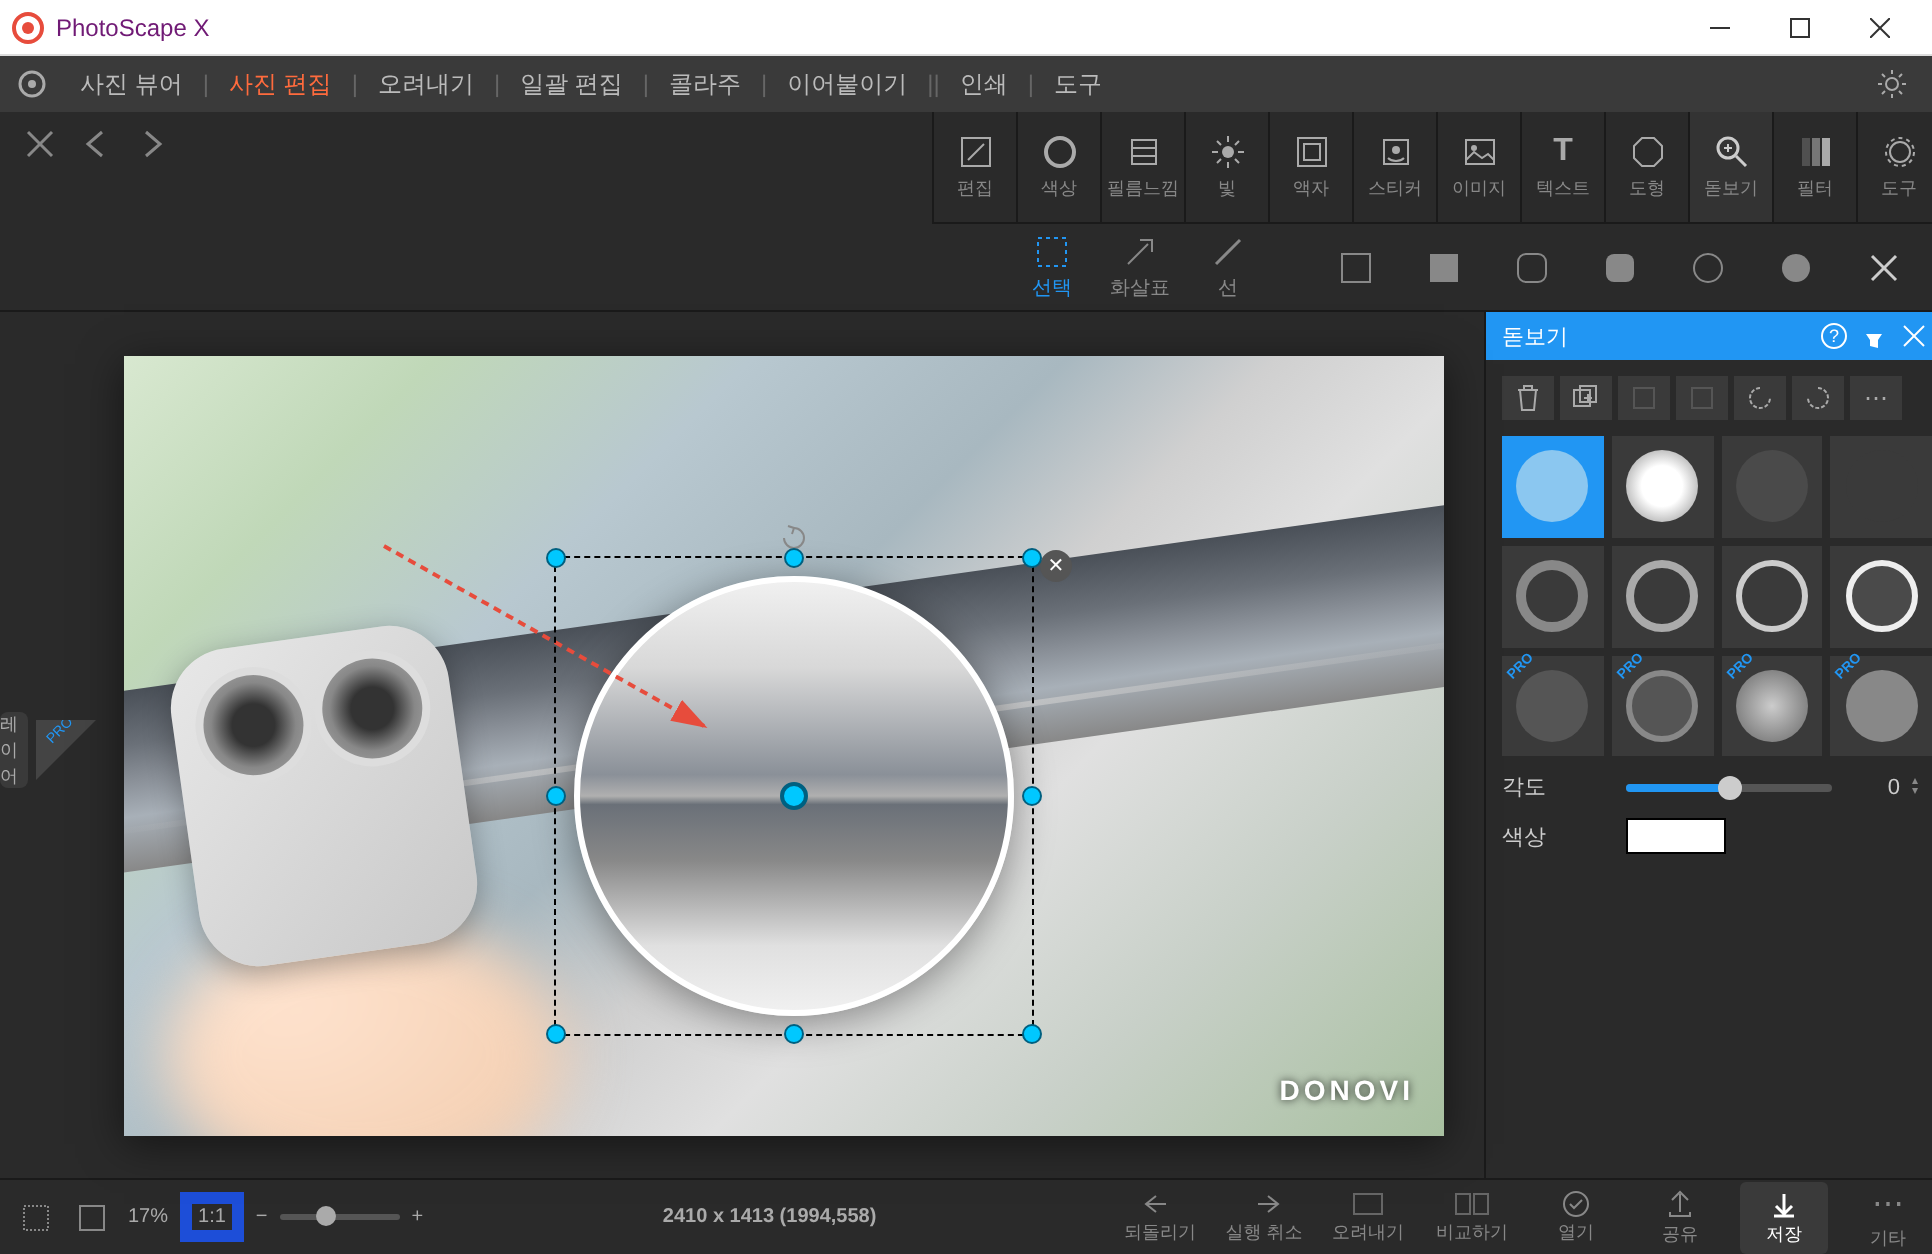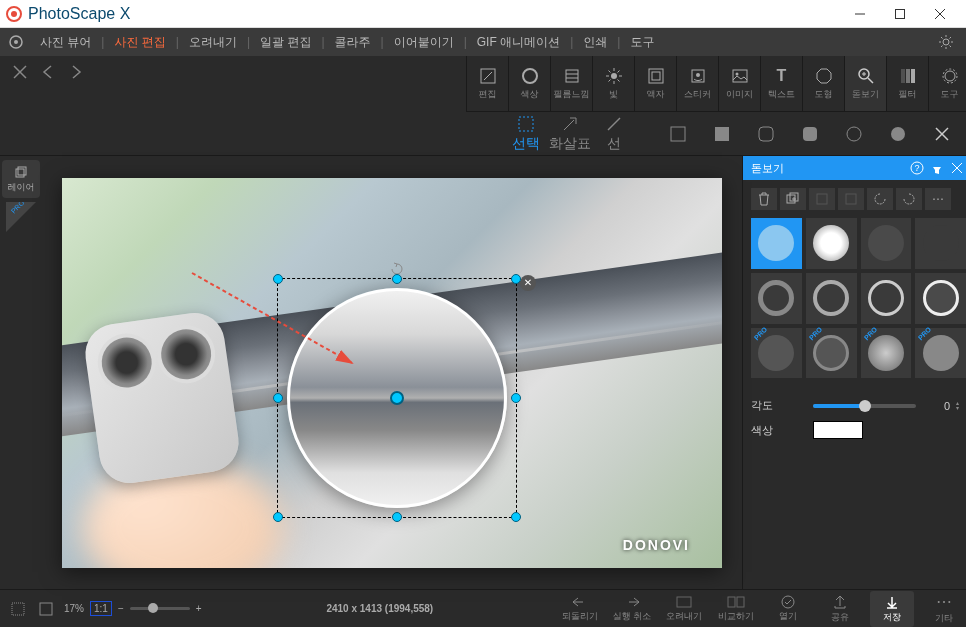--- a/index.html
+++ b/index.html
@@ -1,80 +1,80 @@
 <!DOCTYPE html>
 <html><head>
 <meta charset="utf-8">
 <style>
 * { margin: 0; padding: 0; box-sizing: border-box; font-family: "Malgun Gothic", sans-serif; }
 body { width: 966px; height: 627px; background: #fff; overflow: hidden; font-size: 11px; }
 .titlebar { height: 28px; background: #fff; border-bottom: 1px solid #ddd; display: flex; align-items: center; padding: 0 6px; }
 .titlebar .logo { width: 16px; height: 16px; margin-right: 6px; }
-.titlebar .title { font-size: 16px; color: #0c4a6e; flex: 1; }
+.titlebar .title { font-size: 12px; color: #701a75; flex: 1; }
 .titlebar .wbtn { width: 40px; height: 28px; display: flex; align-items: center; justify-content: center; color: #333; }
 .menubar { height: 28px; background: #3a3a3a; display: flex; align-items: center; padding: 0 6px; color: #ccc; font-size: 12px; }
 .menubar .micon { width: 20px; height: 20px; display: flex; align-items: center; justify-content: center; margin-right: 4px; }
 .menubar .mitem { padding: 0 10px; height: 28px; display: flex; align-items: center; color: #bbb; }
 .menubar .mitem.active { color: #ff6b3d; }
 .menubar .spacer { flex: 1; }
 .menubar .sep { color: #666; }
 .app { display: flex; height: 571px; background: #2a2a2a; }
 .leftstrip { width: 14px; background: #2a2a2a; position: relative; }
 .leftstrip .expbtn { position: absolute; top: 310px; width: 14px; height: 40px; background: #3a3a3a; border-radius: 0 4px 4px 0; display: flex; align-items: center; justify-content: center; color: #aaa; }
 .main { flex: 1; display: flex; flex-direction: column; }
 .topbar { height: 32px; background: #2a2a2a; display: flex; align-items: center; padding: 0 8px; }
 .topbar .navicon { width: 24px; height: 24px; display: flex; align-items: center; justify-content: center; color: #888; margin-right: 4px; }
 .toolbar { height: 56px; background: #2a2a2a; display: flex; justify-content: flex-end; padding-right: 4px; border-bottom: 1px solid #1a1a1a; }
 .tbtn { width: 42px; display: flex; flex-direction: column; align-items: center; justify-content: center; color: #aaa; gap: 2px; border-left: 1px solid #1a1a1a; }
 .tbtn .ticon { width: 20px; height: 20px; display: flex; align-items: center; justify-content: center; }
 .tbtn .tlabel { font-size: 9px; color: #888; }
 .tbtn.sel { background: #333; }
 .subtools { height: 44px; background: #2a2a2a; display: flex; justify-content: flex-end; align-items: center; padding-right: 10px; gap: 0; border-bottom: 1px solid #1a1a1a; }
 .subtools .sgroup { display: flex; gap: 0; margin-right: 20px; }
-.subtools .sbtn { width: 44px; display: flex; flex-direction: column; align-items: center; gap: 2px; color: #888; font-size: 14px; }
+.subtools .sbtn { width: 44px; display: flex; flex-direction: column; align-items: center; gap: 2px; color: #888; font-size: 10px; }
 .subtools .sbtn.sel { color: #2196f3; }
 .subtools .shapebtn { width: 44px; height: 32px; display: flex; align-items: center; justify-content: center; color: #888; }
 .subtools .shapebtn.sel { color: #fff; }
 .canvas-area { flex: 1; background: #2a2a2a; position: relative; display: flex; }
-.layerstrip { width: 42px; background: #2a2a2a; display: flex; flex-direction: column; align-items: center; padding-top: 4px; gap: 4px; }
+.layerstrip { width: 42px; background: #2a2a2a; display: flex; flex-direction: row; align-items: center; padding-top: 4px; gap: 4px; }
 .layerstrip .ltab { width: 38px; height: 38px; background: #3a3a3a; border-radius: 4px; display: flex; flex-direction: column; align-items: center; justify-content: center; color: #aaa; font-size: 9px; gap: 2px; }
 .layerstrip .probadge { width: 30px; height: 30px; position: relative; }
 .canvas-wrap { flex: 1; display: flex; align-items: center; justify-content: center; padding: 20px; }
 .canvas { width: 660px; height: 390px; background: linear-gradient(135deg, #d8e8d0 0%, #c0d8b8 15%, #b8c8d0 30%, #a8b8c0 45%, #d0d0d0 55%, #e0e0e0 65%, #c8d0c8 80%, #a8c0a0 100%); position: relative; overflow: hidden; box-shadow: 0 4px 20px rgba(0,0,0,0.5); }
 .phone { position: absolute; top: 120px; left: -20px; width: 720px; height: 90px; background: linear-gradient(180deg, #4a5058 0%, #6a7078 30%, #8a9098 50%, #a8b0b8 70%, #888 100%); transform: rotate(-8deg); border-radius: 10px; }
 .phone::after { content: ''; position: absolute; top: 68px; left: 0; right: 0; height: 3px; background: linear-gradient(90deg, transparent, #ccc, transparent); }
 .cameraback { position: absolute; top: 140px; left: 30px; width: 140px; height: 160px; background: linear-gradient(135deg, #e8e8e8, #c8c8c8); border-radius: 30px; transform: rotate(-8deg); box-shadow: 0 4px 15px rgba(0,0,0,0.3); }
 .cameraback::before { content: ''; position: absolute; top: 15px; left: 15px; width: 50px; height: 50px; background: radial-gradient(circle, #333 30%, #888 60%, #aaa); border-radius: 50%; box-shadow: 0 0 0 4px #ddd; }
 .cameraback::after { content: ''; position: absolute; top: 15px; left: 75px; width: 50px; height: 50px; background: radial-gradient(circle, #333 30%, #888 60%, #aaa); border-radius: 50%; box-shadow: 0 0 0 4px #ddd; }
 .finger { position: absolute; bottom: -30px; left: 20px; width: 200px; height: 140px; background: radial-gradient(ellipse at 30% 30%, #ffe4d0, #f0c8a8); border-radius: 50%; filter: blur(15px); }
 .magcircle { position: absolute; top: 110px; left: 225px; width: 220px; height: 220px; border: 3px solid #fff; border-radius: 50%; background: linear-gradient(180deg, #f0f0f0 0%, #d8d8d8 20%, #8a9098 45%, #b0b0b0 50%, #6a7078 52%, #888 65%, #e0e0e0 85%, #f0f0f0 100%); box-shadow: 0 4px 20px rgba(0,0,0,0.4); }
 .selbox { position: absolute; top: 100px; left: 215px; width: 240px; height: 240px; border: 1px dashed #000; }
 .handle { position: absolute; width: 10px; height: 10px; background: #00c8ff; border: 1px solid #006080; border-radius: 50%; margin: -5px; }
 .handle.tl { top: 0; left: 0; } .handle.tm { top: 0; left: 50%; } .handle.tr { top: 0; left: 100%; }
 .handle.ml { top: 50%; left: 0; } .handle.mr { top: 50%; left: 100%; }
 .handle.bl { top: 100%; left: 0; } .handle.bm { top: 100%; left: 50%; } .handle.br { top: 100%; left: 100%; }
 .centerh { position: absolute; top: 50%; left: 50%; width: 14px; height: 14px; background: #00c8ff; border: 2px solid #006080; border-radius: 50%; margin: -7px; }
 .rothandle { position: absolute; top: -18px; left: 50%; width: 16px; height: 16px; margin-left: -8px; display: flex; align-items: center; justify-content: center; color: #888; }
 .delhandle { position: absolute; top: -4px; right: -20px; width: 16px; height: 16px; background: #555; border-radius: 50%; display: flex; align-items: center; justify-content: center; color: #fff; font-size: 10px; }
 .arrow { position: absolute; top: 90px; left: 125px; width: 180px; height: 100px; }
-.watermark { position: absolute; bottom: 15px; right: 32px; color: #fff; font-size: 14px; font-weight: bold; letter-spacing: 2px; text-shadow: 0 0 4px rgba(0,0,0,0.8); }
+.watermark { position: absolute; bottom: 15px; right: 15px; color: #fff; font-size: 14px; font-weight: bold; letter-spacing: 2px; text-shadow: 0 0 4px rgba(0,0,0,0.8); }
 .rightpanel { width: 232px; background: #2a2a2a; display: flex; flex-direction: column; border-left: 1px solid #1a1a1a; }
 .panelhead { height: 24px; background: #2196f3; display: flex; align-items: center; padding: 0 8px; color: #fff; font-size: 11px; }
 .panelhead .ptitle { flex: 1; }
 .panelhead .pbtn { width: 18px; height: 18px; display: flex; align-items: center; justify-content: center; margin-left: 2px; }
 .panelbody { flex: 1; padding: 8px; display: flex; flex-direction: column; gap: 8px; overflow: hidden; }
 .iconrow { display: flex; gap: 3px; }
 .iconrow .ibtn { width: 26px; height: 22px; background: #3a3a3a; display: flex; align-items: center; justify-content: center; color: #aaa; font-size: 12px; }
 .iconrow .ibtn.dis { color: #555; }
 .presets { display: grid; grid-template-columns: repeat(4, 1fr); gap: 4px; }
 .preset { aspect-ratio: 1; background: #3a3a3a; display: flex; align-items: center; justify-content: center; position: relative; }
 .preset.sel { background: #2196f3; }
 .preset .pshape { width: 36px; height: 36px; border-radius: 50%; }
 .preset .pro { position: absolute; top: 2px; left: 2px; font-size: 7px; color: #2196f3; font-weight: bold; transform: rotate(-45deg); }
-.sliderrow { display: flex; align-items: center; gap: 6px; font-size: 11px; color: #ccc; margin-top: 12px; }
+.sliderrow { display: flex; align-items: center; gap: 6px; font-size: 11px; color: #ccc; }
 .sliderrow .slabel { width: 56px; }
 .sliderrow .strack { flex: 1; height: 4px; background: #555; position: relative; border-radius: 2px; }
 .sliderrow .sfill { position: absolute; height: 4px; background: #2196f3; border-radius: 2px; }
 .sliderrow .sthumb { position: absolute; top: -4px; width: 12px; height: 12px; background: #ccc; border-radius: 50%; margin-left: -6px; }
 .sliderrow .sval { width: 28px; text-align: right; }
 .sliderrow .sspin { width: 10px; color: #888; display: flex; flex-direction: column; font-size: 6px; line-height: 5px; }
 .colorrow { display: flex; align-items: center; gap: 6px; font-size: 11px; color: #ccc; }
 .colorrow .clabel { width: 56px; }
 .colorrow .cswatch { width: 50px; height: 18px; background: #fff; border: 1px solid #000; }
 .btmbar { height: 38px; background: #2a2a2a; border-top: 1px solid #1a1a1a; display: flex; align-items: center; padding: 0 8px; color: #aaa; font-size: 10px; gap: 8px; }
@@ -125,21 +125,20 @@
   <div class="mitem active">사진 편집</div>
     <span class="sep">|</span>
   <div class="mitem">오려내기</div>
     <span class="sep">|</span>
   <div class="mitem">일괄 편집</div>
     <span class="sep">|</span>
   <div class="mitem">콜라주</div>
     <span class="sep">|</span>
   <div class="mitem">이어붙이기</div>
     <span class="sep">|</span>
-  <div class="mitem">GIF 애니메이션</div>
     <span class="sep">|</span>
   <div class="mitem">인쇄</div>
     <span class="sep">|</span>
   <div class="mitem">도구</div>
   <div class="spacer"></div>
   <div class="micon">
       <svg width="16" height="16" viewBox="0 0 16 16">
         <circle cx="8" cy="8" r="3" fill="none" stroke="#aaa"></circle>
         <path d="M8 1v2M8 13v2M1 8h2M13 8h2M3 3l1.5 1.5M11.5 11.5L13 13M13 3l-1.5 1.5M4.5 11.5L3 13" stroke="#aaa"></path>
       </svg>
@@ -520,21 +519,21 @@
             <rect x="1" y="1" width="12" height="12" fill="none" stroke="#888" stroke-dasharray="1 1"></rect>
           </svg>
         </div>
       <div class="bicon">
           <svg width="14" height="14">
             <rect x="1" y="1" width="12" height="12" fill="none" stroke="#888"></rect>
           </svg>
         </div>
       <div class="zoomgrp">
         <span>17%</span>
-        <span style="border:1px solid #1d4ed8;padding:1px 3px;">1:1</span>
+        <span style="border:6px solid #1d4ed8;padding:1px 3px;">1:1</span>
         <span>−</span>
         <div class="ztrack">
             <div class="zthumb"></div>
           </div>
         <span>+</span>
       </div>
       <div class="bcenter">2410 x 1413 (1994,558)</div>
       <div class="ract">
           <svg width="18" height="14">
             <path d="M7 3L2 7l5 4M2 7h10a4 4 0 0 1 0 0" fill="none" stroke="#888"></path>

